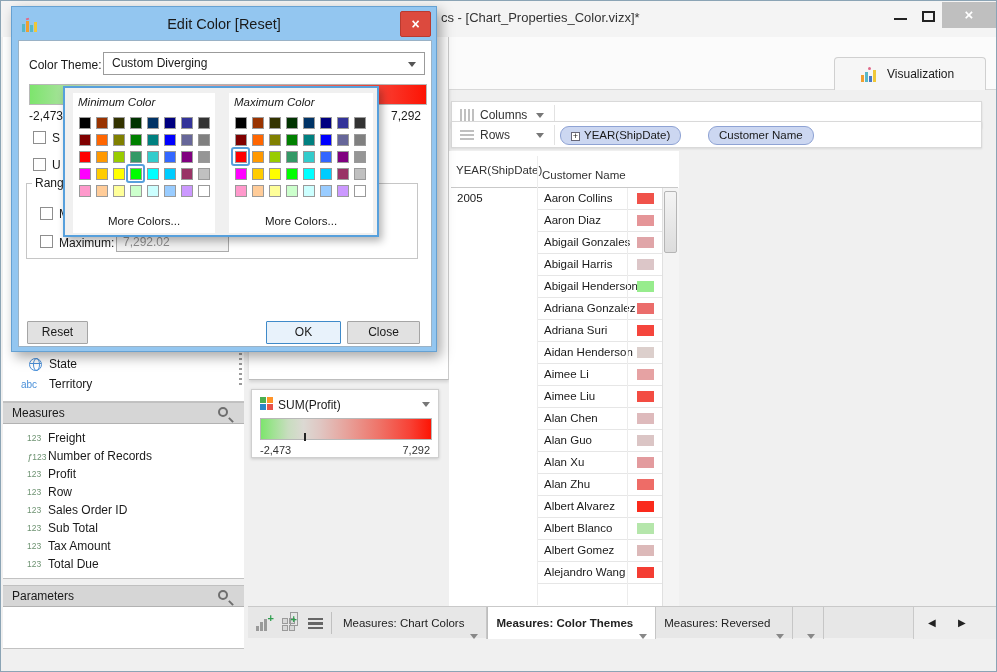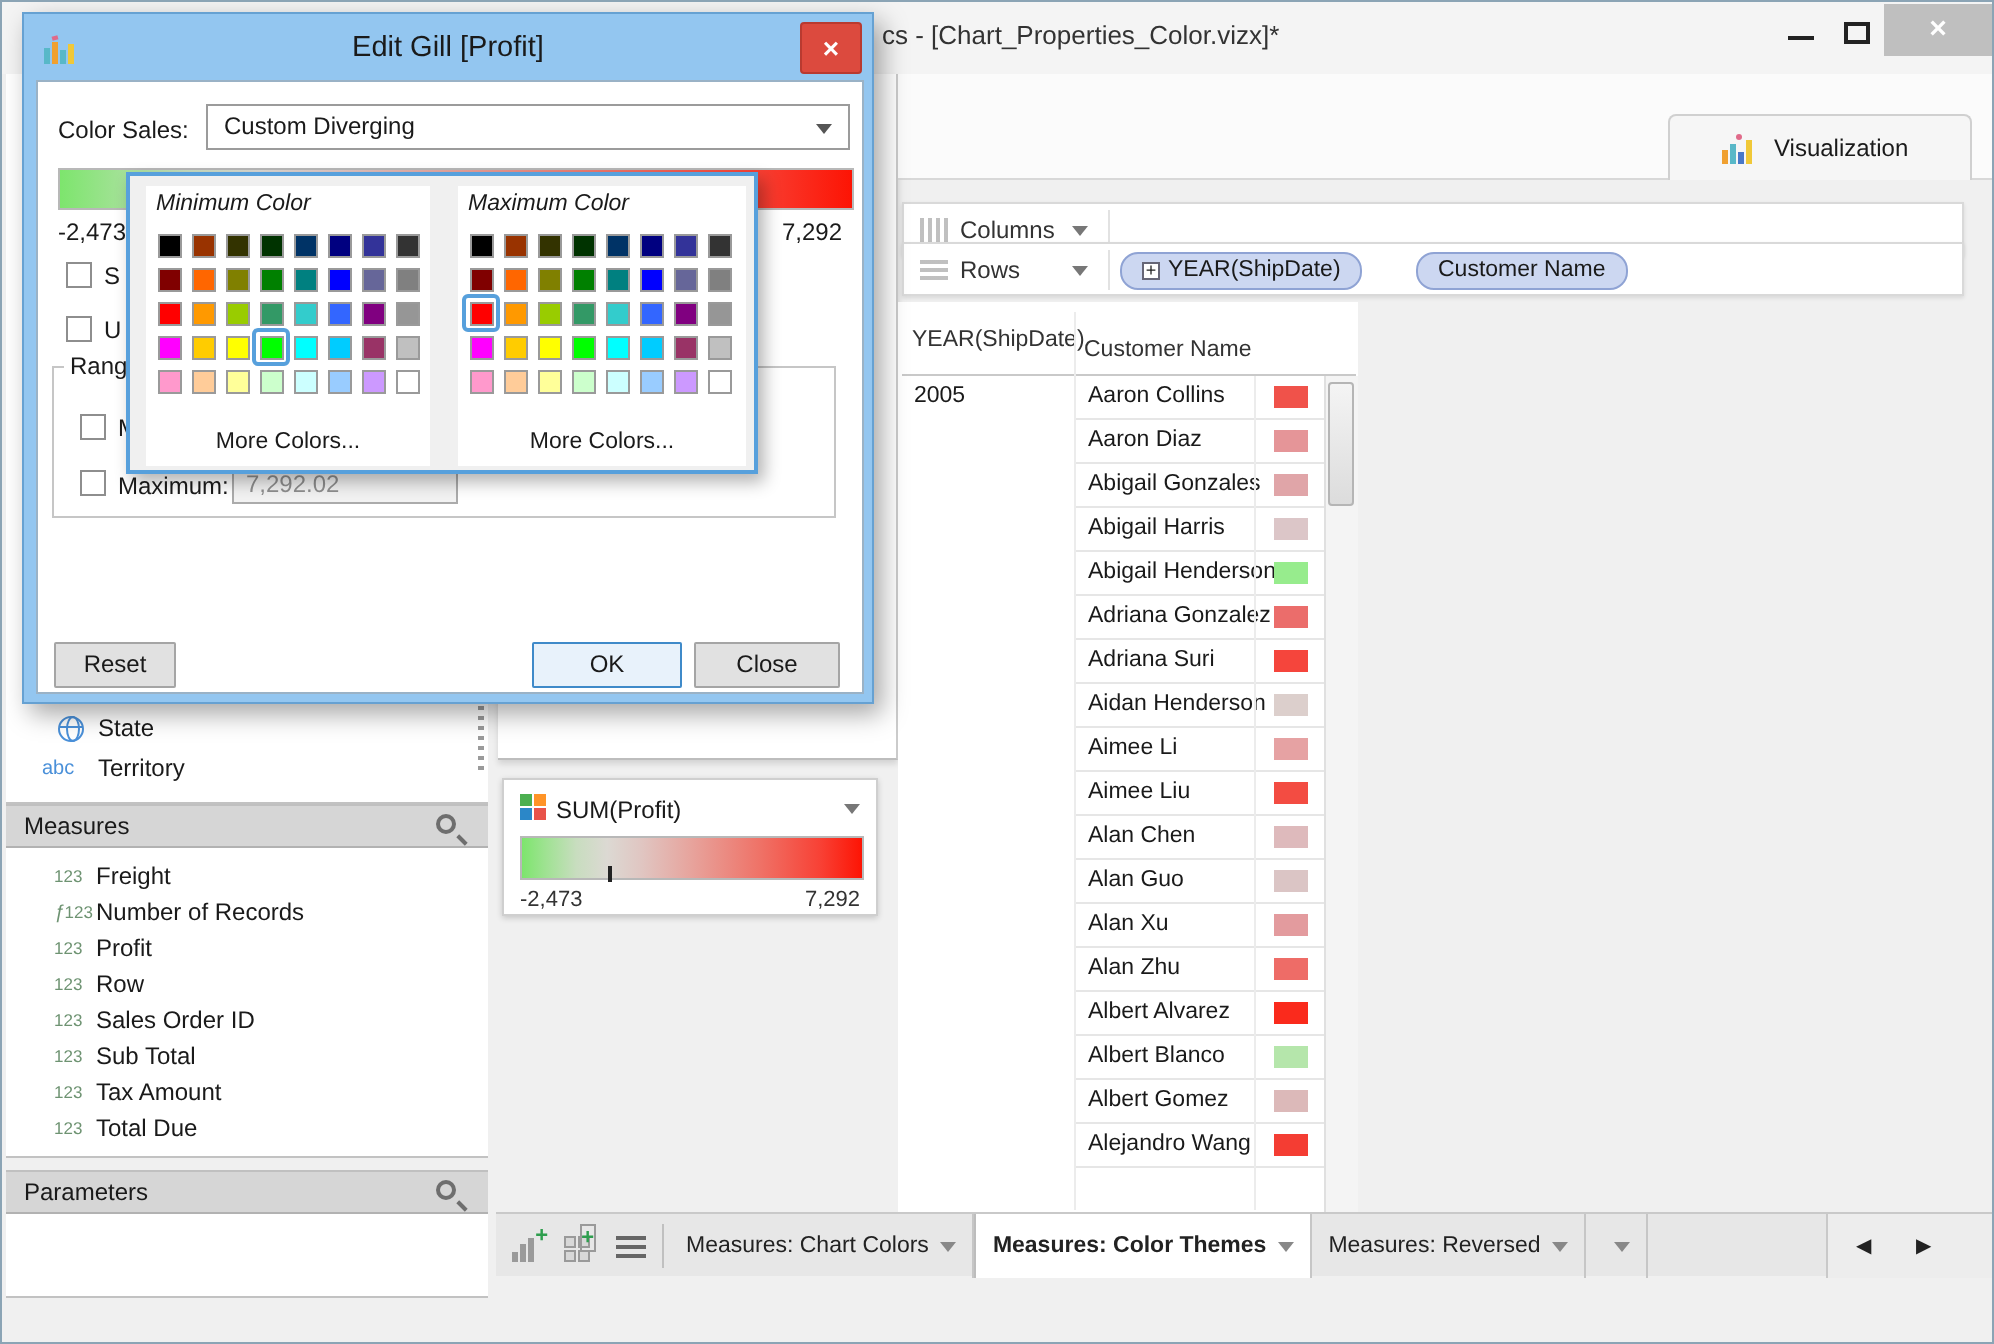--- a/index.html
+++ b/index.html
@@ -120,21 +120,21 @@
   #ic-newsheet .b1{left:0;height:5px}.b2{left:4px;height:9px}.b3{left:8px;height:12px}
   .gplus { position:absolute; right:0; top:-3px; color:#2e9e4e; font-weight:bold; font-size:11px; font-style:normal; background:none!important; width:auto!important; height:auto!important; }
   #ic-newdash { left:34px; width:16px; height:16px; }
   #ic-newdash i { position:absolute; width:6px; height:6px; border:1px solid #9a9a9a; background:#d8d8d8; }
   #ic-newdash .g1{left:0;top:3px}.g2{left:7px;top:3px}.g3{left:0;top:10px}.g4{left:7px;top:10px}
   #ic-list { left:60px; top:11px; width:15px; height:11px;
      background:repeating-linear-gradient(180deg,#666 0 2px,transparent 2px 4.5px); }
   #tab-divider { position:absolute; left:83px; top:5px; width:1px; height:22px; background:#c0c0c0; }
   #btabs { position:absolute; left:87px; top:0; width:578px; height:32px; display:flex; overflow:hidden; }
   .btab { height:32px; line-height:31px; padding:0 8px; font-size:11.5px; color:#222;
-          border-right:1px solid #c6c6c6; display:flex; align-items:center; white-space:nowrap; }
+          border-right:1px solid #c6c6c6; display:flex; align-items:flex-end; white-space:nowrap; }
   .btab .tri { margin-left:6px; border-top-color:#888; }
   .btab.active { background:#fff; font-weight:bold; border-left:1px solid #bdbdbd; }
   #tab-arrows { position:absolute; left:665px; top:0; width:84px; height:32px; background:#ededed;
                 border-left:1px solid #c9c9c9; font-size:10px; color:#222; }
   #arrow-left { position:absolute; left:14px; top:10px; } #arrow-right { position:absolute; left:44px; top:10px; }
 
   
   #dialog { left:10px; top:5px; width:426px; height:346px; background:#93c6f0;
             border:1px solid #66a1d2; box-shadow:4px 5px 12px rgba(0,0,0,.35); z-index:100; }
   #dlg-title { position:absolute; left:0; top:9px; width:100%; text-align:center; font-size:14.5px; color:#1a1a1a; }
@@ -421,24 +421,24 @@
   </div>
 
   <div class="abs" id="dialog">
     <span id="dlg-icon">
       <span class="di1"></span>
         <span class="di2"></span>
         <span class="di3"></span>
         <span class="di4"></span>
         <span class="di-dot"></span>
     </span>
-    <div id="dlg-title">Edit Gill [Profit]</div>
+    <div id="dlg-title">Edit Color [Reset]</div>
     <div id="dlg-close">×</div>
     <div id="dlg-content">
-      <div class="dc" id="ct-label">Color Sales:</div>
+      <div class="dc" id="ct-label">Color Theme:</div>
       <div class="dc" id="ct-select">
         <span>Custom Diverging</span>
         <span class="tri"></span>
       </div>
       <div class="dc grad" id="dlg-grad"></div>
       <div class="dc" id="dlg-gmin">-2,473</div>
       <div class="dc" id="dlg-gmax">7,292</div>
       <div class="cb" id="cb-s"></div>
       <div class="dc" id="lb-s">S</div>
       <div class="cb" id="cb-u"></div>

